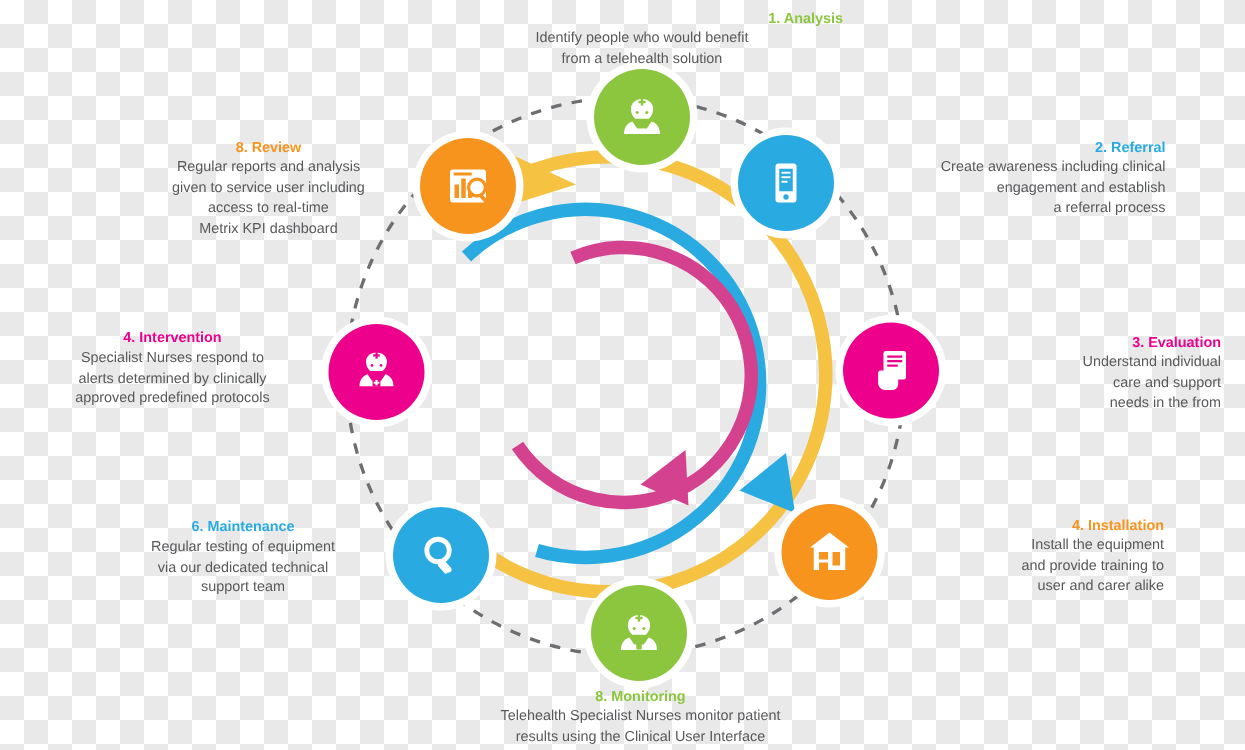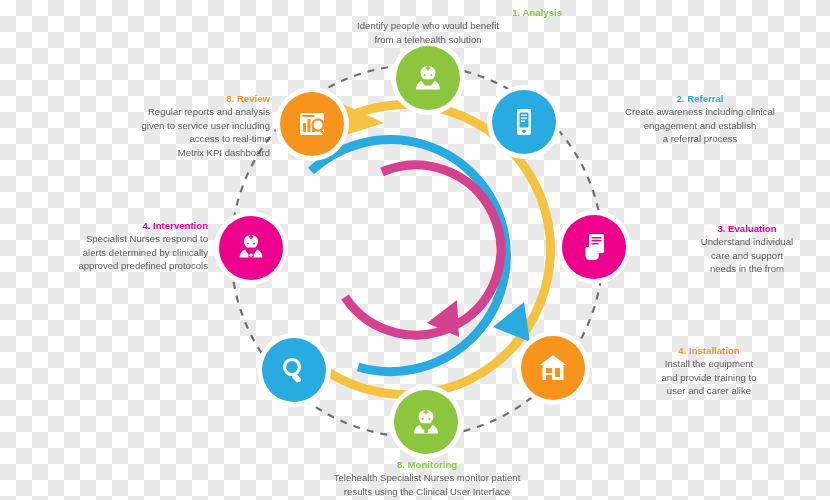--- a/index.html
+++ b/index.html
@@ -58,22 +58,22 @@
   }
   .label .title {
     font-weight: bold;
     display: block;
   }
   .label .desc {
     display: block;
     white-space: pre-line;
   }
   .label.align-center { text-align: center; }
-  .label.align-left   { text-align: center; margin-left: 23px; }
-  .label.align-right  { text-align: right; }
+  .label.align-left   { text-align: right; }
+  .label.align-right  { text-align: center; }
 </style>
 </head>
 <body>
 
 <div id="diagram-root">
 
   <svg class="layer" viewBox="0 0 830 500">
 
     <circle cx="417" cy="251" r="186" fill="none" stroke="#6d6e71" stroke-width="2.2" stroke-dasharray="7 7" stroke-linecap="butt"></circle>
 
@@ -206,20 +206,26 @@
 and provide training to
 user and carer alike</span>
   </div>
 
   <div class="label align-center" style="left:282px; top:458px; width:290px;">
     <span class="title" style="color:#8cc63f;">8. Monitoring</span>
     <span class="desc">Telehealth Specialist Nurses monitor patient
 results using the Clinical User Interface</span>
   </div>
 
+  <div class="label align-right" style="left:72px; top:345px; width:180px;">
+    <span class="title" style="color:#29abe2;">6. Maintenance</span>
+    <span class="desc">Regular testing of equipment
+via our dedicated technical
+support team</span>
+  </div>
 
   <div class="label align-right" style="left:22px; top:219px; width:186px;">
     <span class="title" style="color:#ec008c;">4. Intervention</span>
     <span class="desc">Specialist Nurses respond to
 alerts determined by clinically
 approved predefined protocols</span>
   </div>
 
   <div class="label align-right" style="left:88px; top:92px; width:182px;">
     <span class="title" style="color:#f7941e;">8. Review</span>

